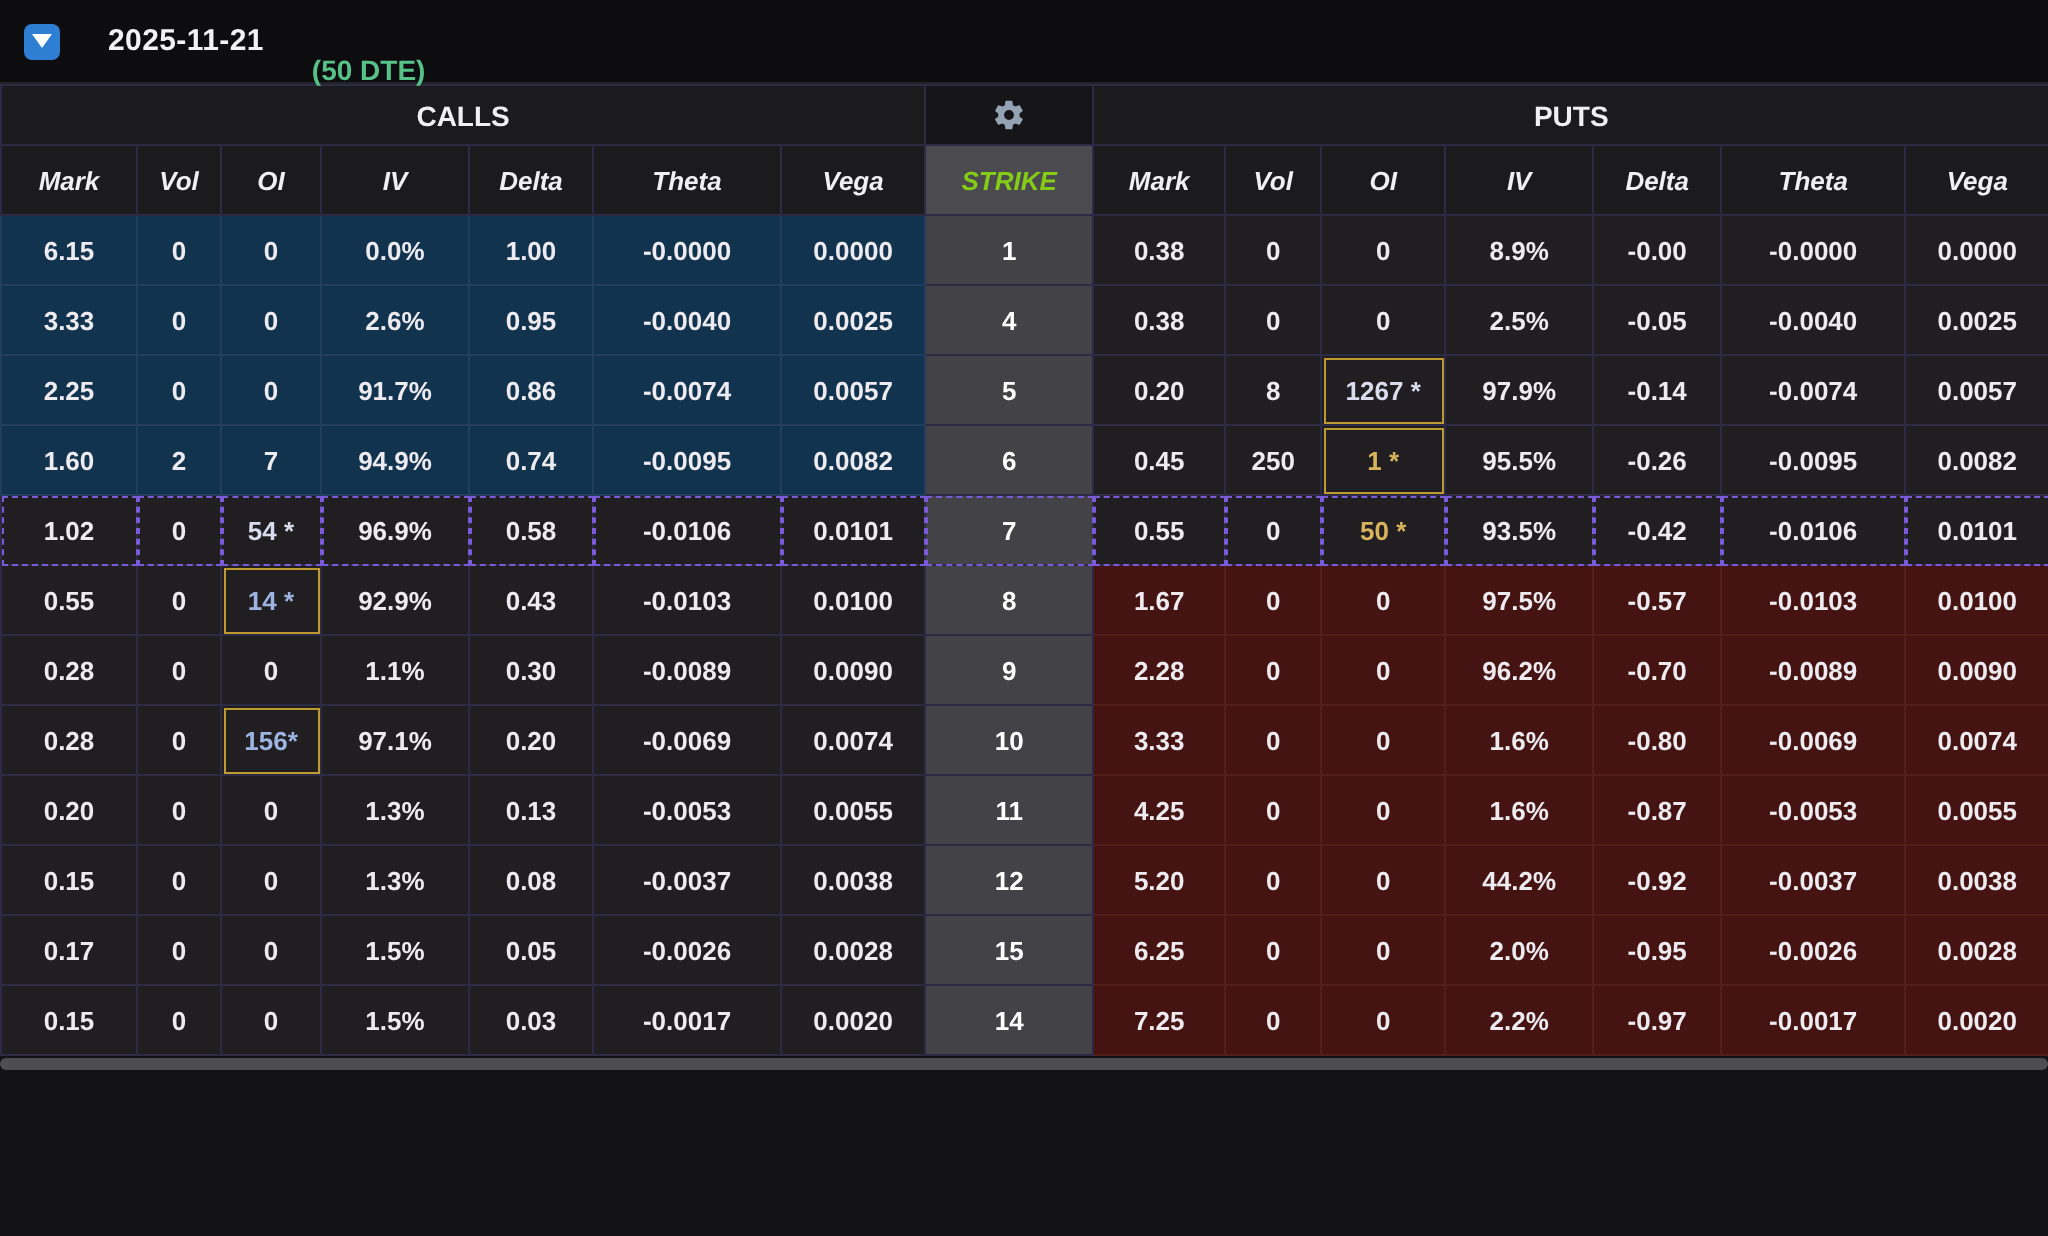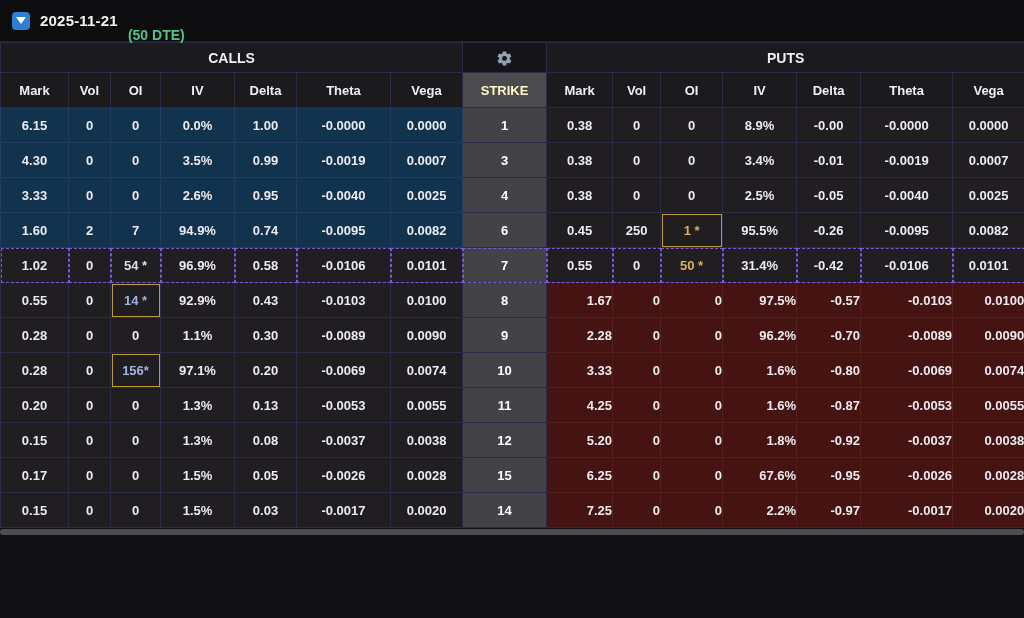--- a/index.html
+++ b/index.html
@@ -5,21 +5,21 @@
 <style>
   * { box-sizing: border-box; }
   html,body { margin:0; padding:0; }
   body {
     width:1024px; height:618px; overflow:hidden;
     background:#121214;
     font-family:"Liberation Sans","DejaVu Sans",sans-serif;
   }
   .topbar {
     height:42px; background:#0d0d0f;
-    display:flex; align-items:center; padding:0 12px; gap:10px;
+    display:flex; align-items:center; padding:0 12px; gap:24px;
     border-bottom:1px solid #232327;
   }
   .expander {
     width:18px; height:18px; border-radius:4px;
     background:var(--expander-blue,#2e7fd4);
     display:flex; align-items:center; justify-content:center;
     cursor:pointer; flex:0 0 auto;
   }
   .tri { width:0; height:0; border-left:5px solid transparent; border-right:5px solid transparent; border-top:7px solid #fff; }
   .date { color:#f2f2f4; font-size:15px; font-weight:700; letter-spacing:.2px; }
@@ -31,27 +31,27 @@
     background-image:radial-gradient(rgba(255,255,255,0.022) 1px, transparent 1px);
     background-size:4px 4px;
   }
   th, td {
     border:1px solid #2c2a45; text-align:center;
     overflow:hidden; white-space:nowrap; padding:0;
   }
   .group-header { height:30px; color:#f0eff2; font-size:14px; font-weight:700; background:#1b1a1d; }
   .gear-cell { background:#151517; cursor:pointer; }
   .gear-cell svg { vertical-align:middle; }
-  .col-header { height:35px; font-size:13px; font-weight:700; color:#f0eff2; background:#1b1a1d; }
-  .strike-header { background:#4b4b4f; color:#fef9c3; }
+  .col-header { height:35px; font-size:13px; font-weight:700; color:#f0eff2; background:#1b1a1d;font-style:italic; }
+  .strike-header { background:#4b4b4f; color:#84cc16; }
 
   td { height:35px; font-size:13px; font-weight:600; color:#edebf0; cursor:default; }
   .itm-call { background:var(--itm-call,#12334e); border-color:#223d5e; }
   .otm      { background:var(--otm,#201e21); }
-  .itm-put  { background:var(--itm-put,#451412); border-color:#522019;text-align:right; }
+  .itm-put  { background:var(--itm-put,#451412); border-color:#522019; }
   .strike-cell { background:var(--strike-bg,#434347); font-weight:700; color:#ffffff; }
 
   tr.selected td { outline:1px dashed var(--sel-outline,#7a5ad8); outline-offset:-1px; }
   td.oi-boxed { outline:1px solid var(--oi-gold-box,#bf9b2f); outline-offset:-2px; }
   td.oi-blue  { color:var(--oi-blue,#9db4e2); }
   td.oi-gold  { color:var(--oi-text-gold,#d9b25c); }
   td.oi-white { color:var(--oi-white,#d9dcec); }
 
   .hbar { height:8px; background:#121214; position:relative; }
   .hbar .thumb { position:absolute; left:0; right:0; top:1px; height:6px; background:#4d4d52; border-radius:3px; cursor:grab; }
@@ -127,52 +127,52 @@
         <td class="strike-cell">1</td>
         <td class="otm">0.38</td>
         <td class="otm">0</td>
         <td class="otm">0</td>
         <td class="otm">8.9%</td>
         <td class="otm">-0.00</td>
         <td class="otm">-0.0000</td>
         <td class="otm">0.0000</td>
       </tr>
       <tr>
-        <td class="itm-call">4.30</td>
-        <td class="itm-call">0</td>
-        <td class="itm-call">0</td>
-        <td class="itm-call">3.5%</td>
-        <td class="itm-call">0.99</td>
-        <td class="itm-call">-0.0019</td>
-        <td class="itm-call">0.0007</td>
-        <td class="strike-cell">3</td>
-        <td class="otm">0.38</td>
-        <td class="otm">0</td>
-        <td class="otm">0</td>
-        <td class="otm">3.4%</td>
-        <td class="otm">-0.01</td>
-        <td class="otm">-0.0019</td>
-        <td class="otm">0.0007</td>
-      </tr>
-      <tr>
         <td class="itm-call">3.33</td>
         <td class="itm-call">0</td>
         <td class="itm-call">0</td>
         <td class="itm-call">2.6%</td>
         <td class="itm-call">0.95</td>
         <td class="itm-call">-0.0040</td>
         <td class="itm-call">0.0025</td>
         <td class="strike-cell">4</td>
         <td class="otm">0.38</td>
         <td class="otm">0</td>
         <td class="otm">0</td>
         <td class="otm">2.5%</td>
         <td class="otm">-0.05</td>
         <td class="otm">-0.0040</td>
         <td class="otm">0.0025</td>
+      </tr>
+      <tr>
+        <td class="itm-call">2.25</td>
+        <td class="itm-call">0</td>
+        <td class="itm-call">0</td>
+        <td class="itm-call">91.7%</td>
+        <td class="itm-call">0.86</td>
+        <td class="itm-call">-0.0074</td>
+        <td class="itm-call">0.0057</td>
+        <td class="strike-cell">5</td>
+        <td class="otm">0.20</td>
+        <td class="otm">8</td>
+        <td class="otm oi-boxed oi-white">1267 *</td>
+        <td class="otm">97.9%</td>
+        <td class="otm">-0.14</td>
+        <td class="otm">-0.0074</td>
+        <td class="otm">0.0057</td>
       </tr>
       <tr>
         <td class="itm-call">1.60</td>
         <td class="itm-call">2</td>
         <td class="itm-call">7</td>
         <td class="itm-call">94.9%</td>
         <td class="itm-call">0.74</td>
         <td class="itm-call">-0.0095</td>
         <td class="itm-call">0.0082</td>
         <td class="strike-cell">6</td>
@@ -189,21 +189,21 @@
         <td class="otm">0</td>
         <td class="otm oi-white">54 *</td>
         <td class="otm">96.9%</td>
         <td class="otm">0.58</td>
         <td class="otm">-0.0106</td>
         <td class="otm">0.0101</td>
         <td class="strike-cell">7</td>
         <td class="otm">0.55</td>
         <td class="otm">0</td>
         <td class="otm oi-gold">50 *</td>
-        <td class="otm">31.4%</td>
+        <td class="otm">93.5%</td>
         <td class="otm">-0.42</td>
         <td class="otm">-0.0106</td>
         <td class="otm">0.0101</td>
       </tr>
       <tr>
         <td class="otm">0.55</td>
         <td class="otm">0</td>
         <td class="otm oi-boxed oi-blue">14 *</td>
         <td class="otm">92.9%</td>
         <td class="otm">0.43</td>
@@ -274,38 +274,38 @@
         <td class="otm">0</td>
         <td class="otm">0</td>
         <td class="otm">1.3%</td>
         <td class="otm">0.08</td>
         <td class="otm">-0.0037</td>
         <td class="otm">0.0038</td>
         <td class="strike-cell">12</td>
         <td class="itm-put">5.20</td>
         <td class="itm-put">0</td>
         <td class="itm-put">0</td>
-        <td class="itm-put">1.8%</td>
+        <td class="itm-put">44.2%</td>
         <td class="itm-put">-0.92</td>
         <td class="itm-put">-0.0037</td>
         <td class="itm-put">0.0038</td>
       </tr>
       <tr>
         <td class="otm">0.17</td>
         <td class="otm">0</td>
         <td class="otm">0</td>
         <td class="otm">1.5%</td>
         <td class="otm">0.05</td>
         <td class="otm">-0.0026</td>
         <td class="otm">0.0028</td>
         <td class="strike-cell">15</td>
         <td class="itm-put">6.25</td>
         <td class="itm-put">0</td>
         <td class="itm-put">0</td>
-        <td class="itm-put">67.6%</td>
+        <td class="itm-put">2.0%</td>
         <td class="itm-put">-0.95</td>
         <td class="itm-put">-0.0026</td>
         <td class="itm-put">0.0028</td>
       </tr>
       <tr>
         <td class="otm">0.15</td>
         <td class="otm">0</td>
         <td class="otm">0</td>
         <td class="otm">1.5%</td>
         <td class="otm">0.03</td>

